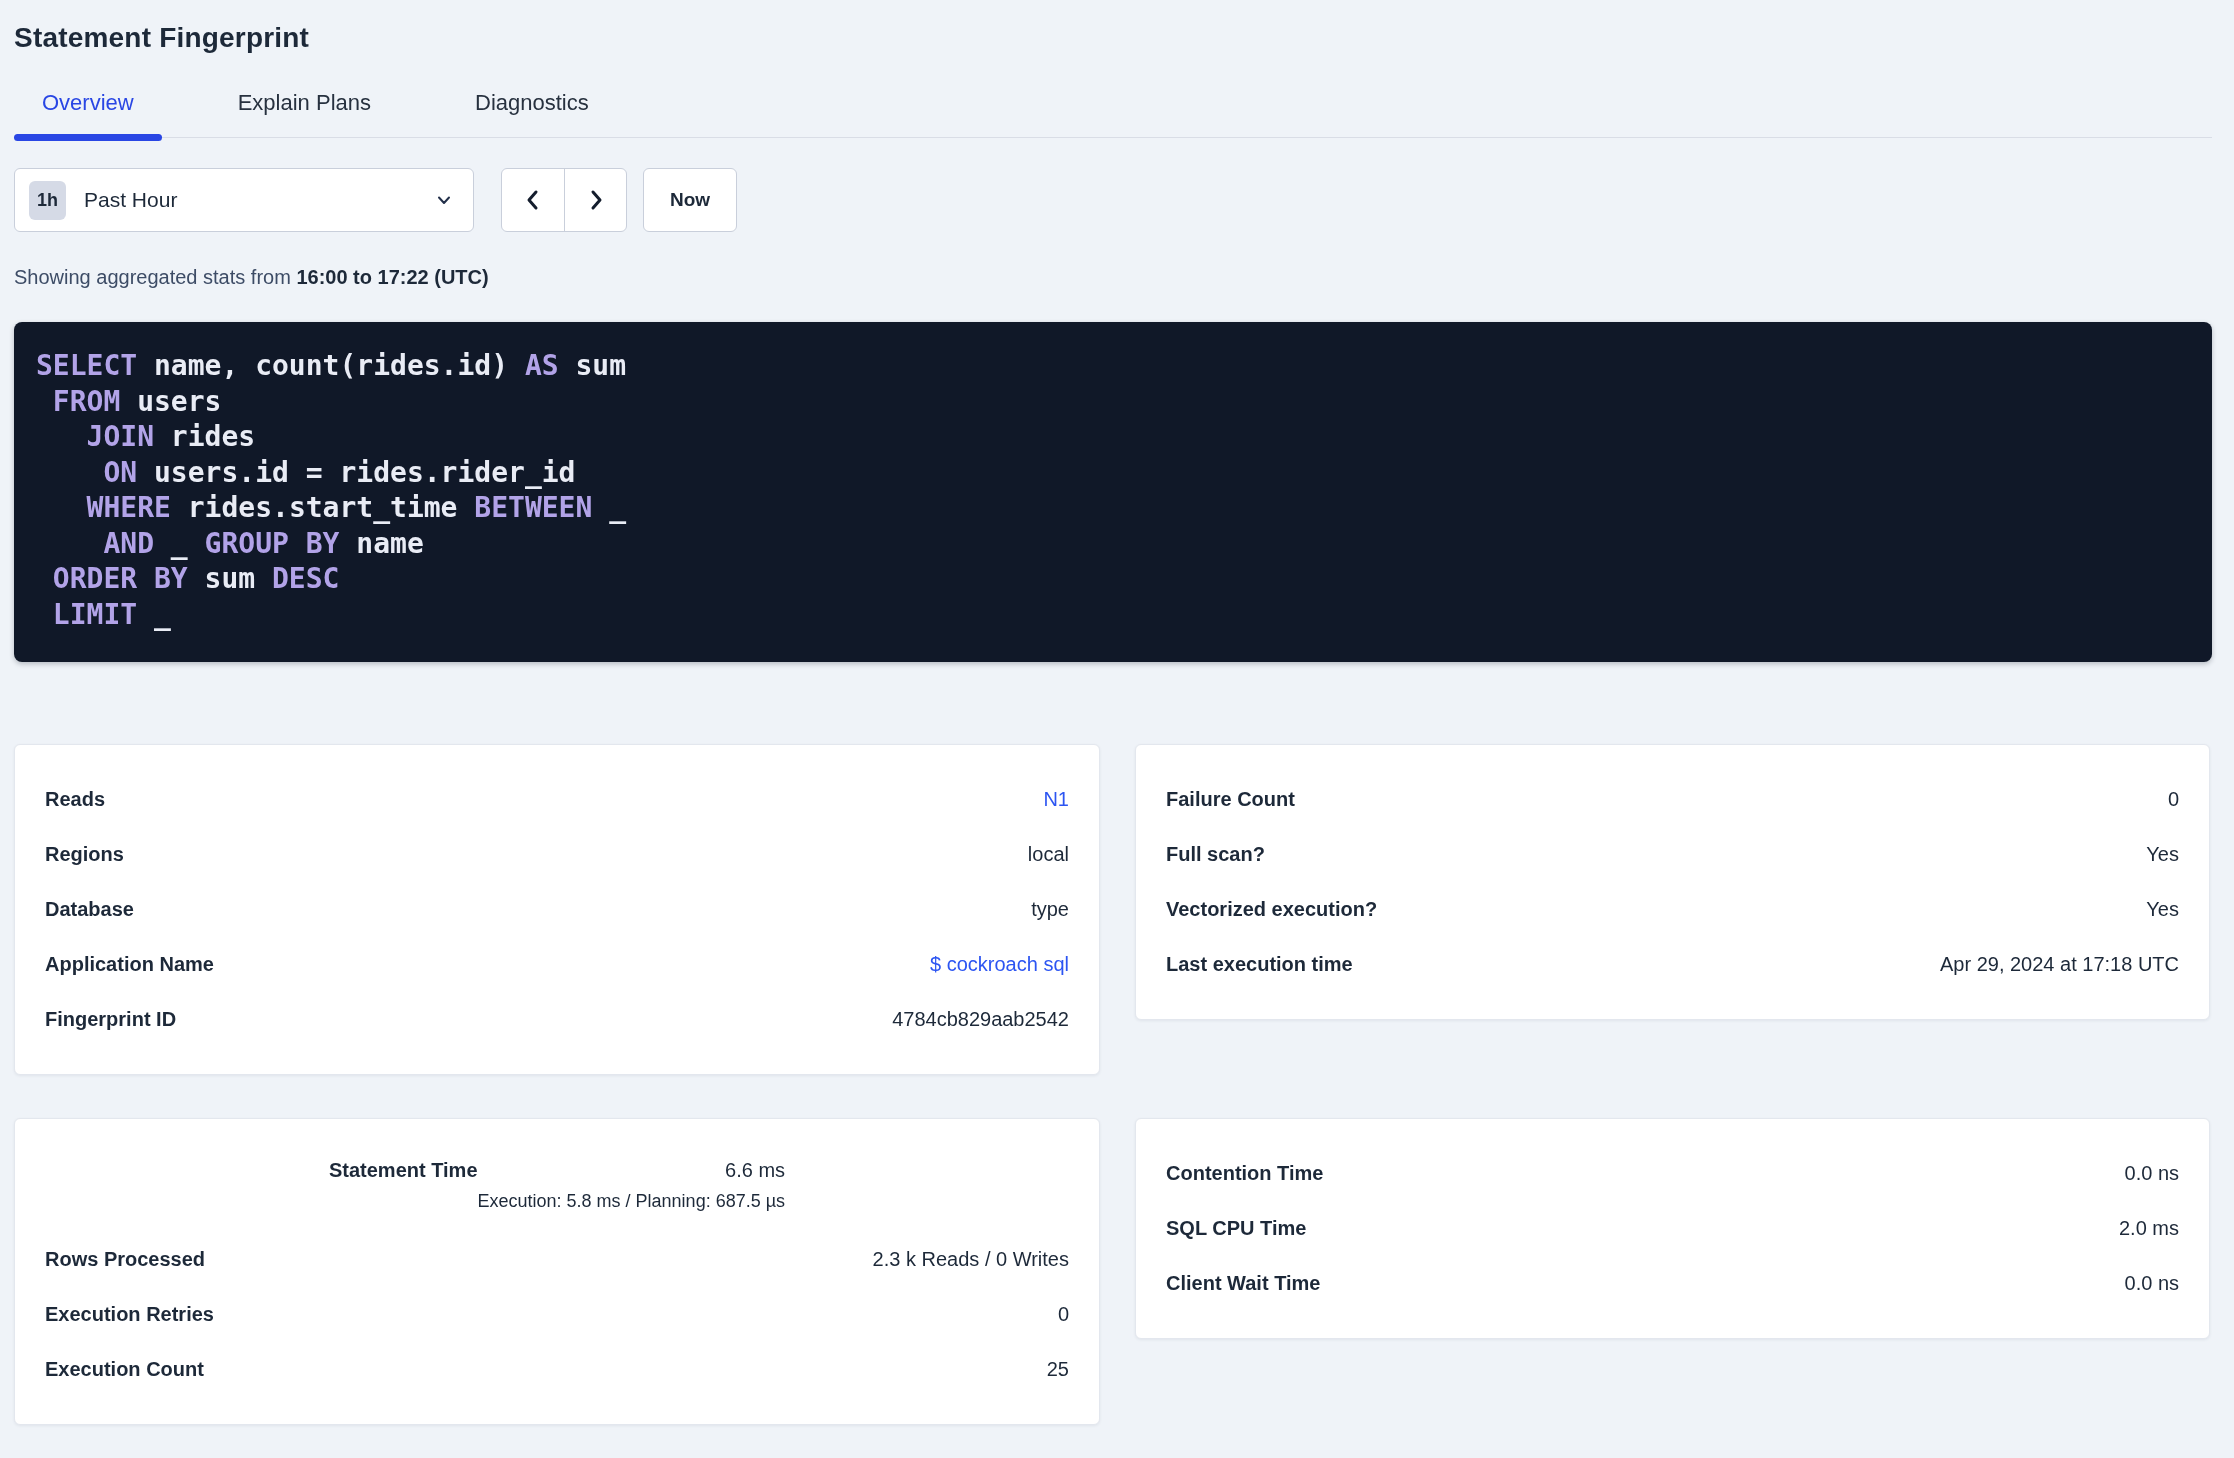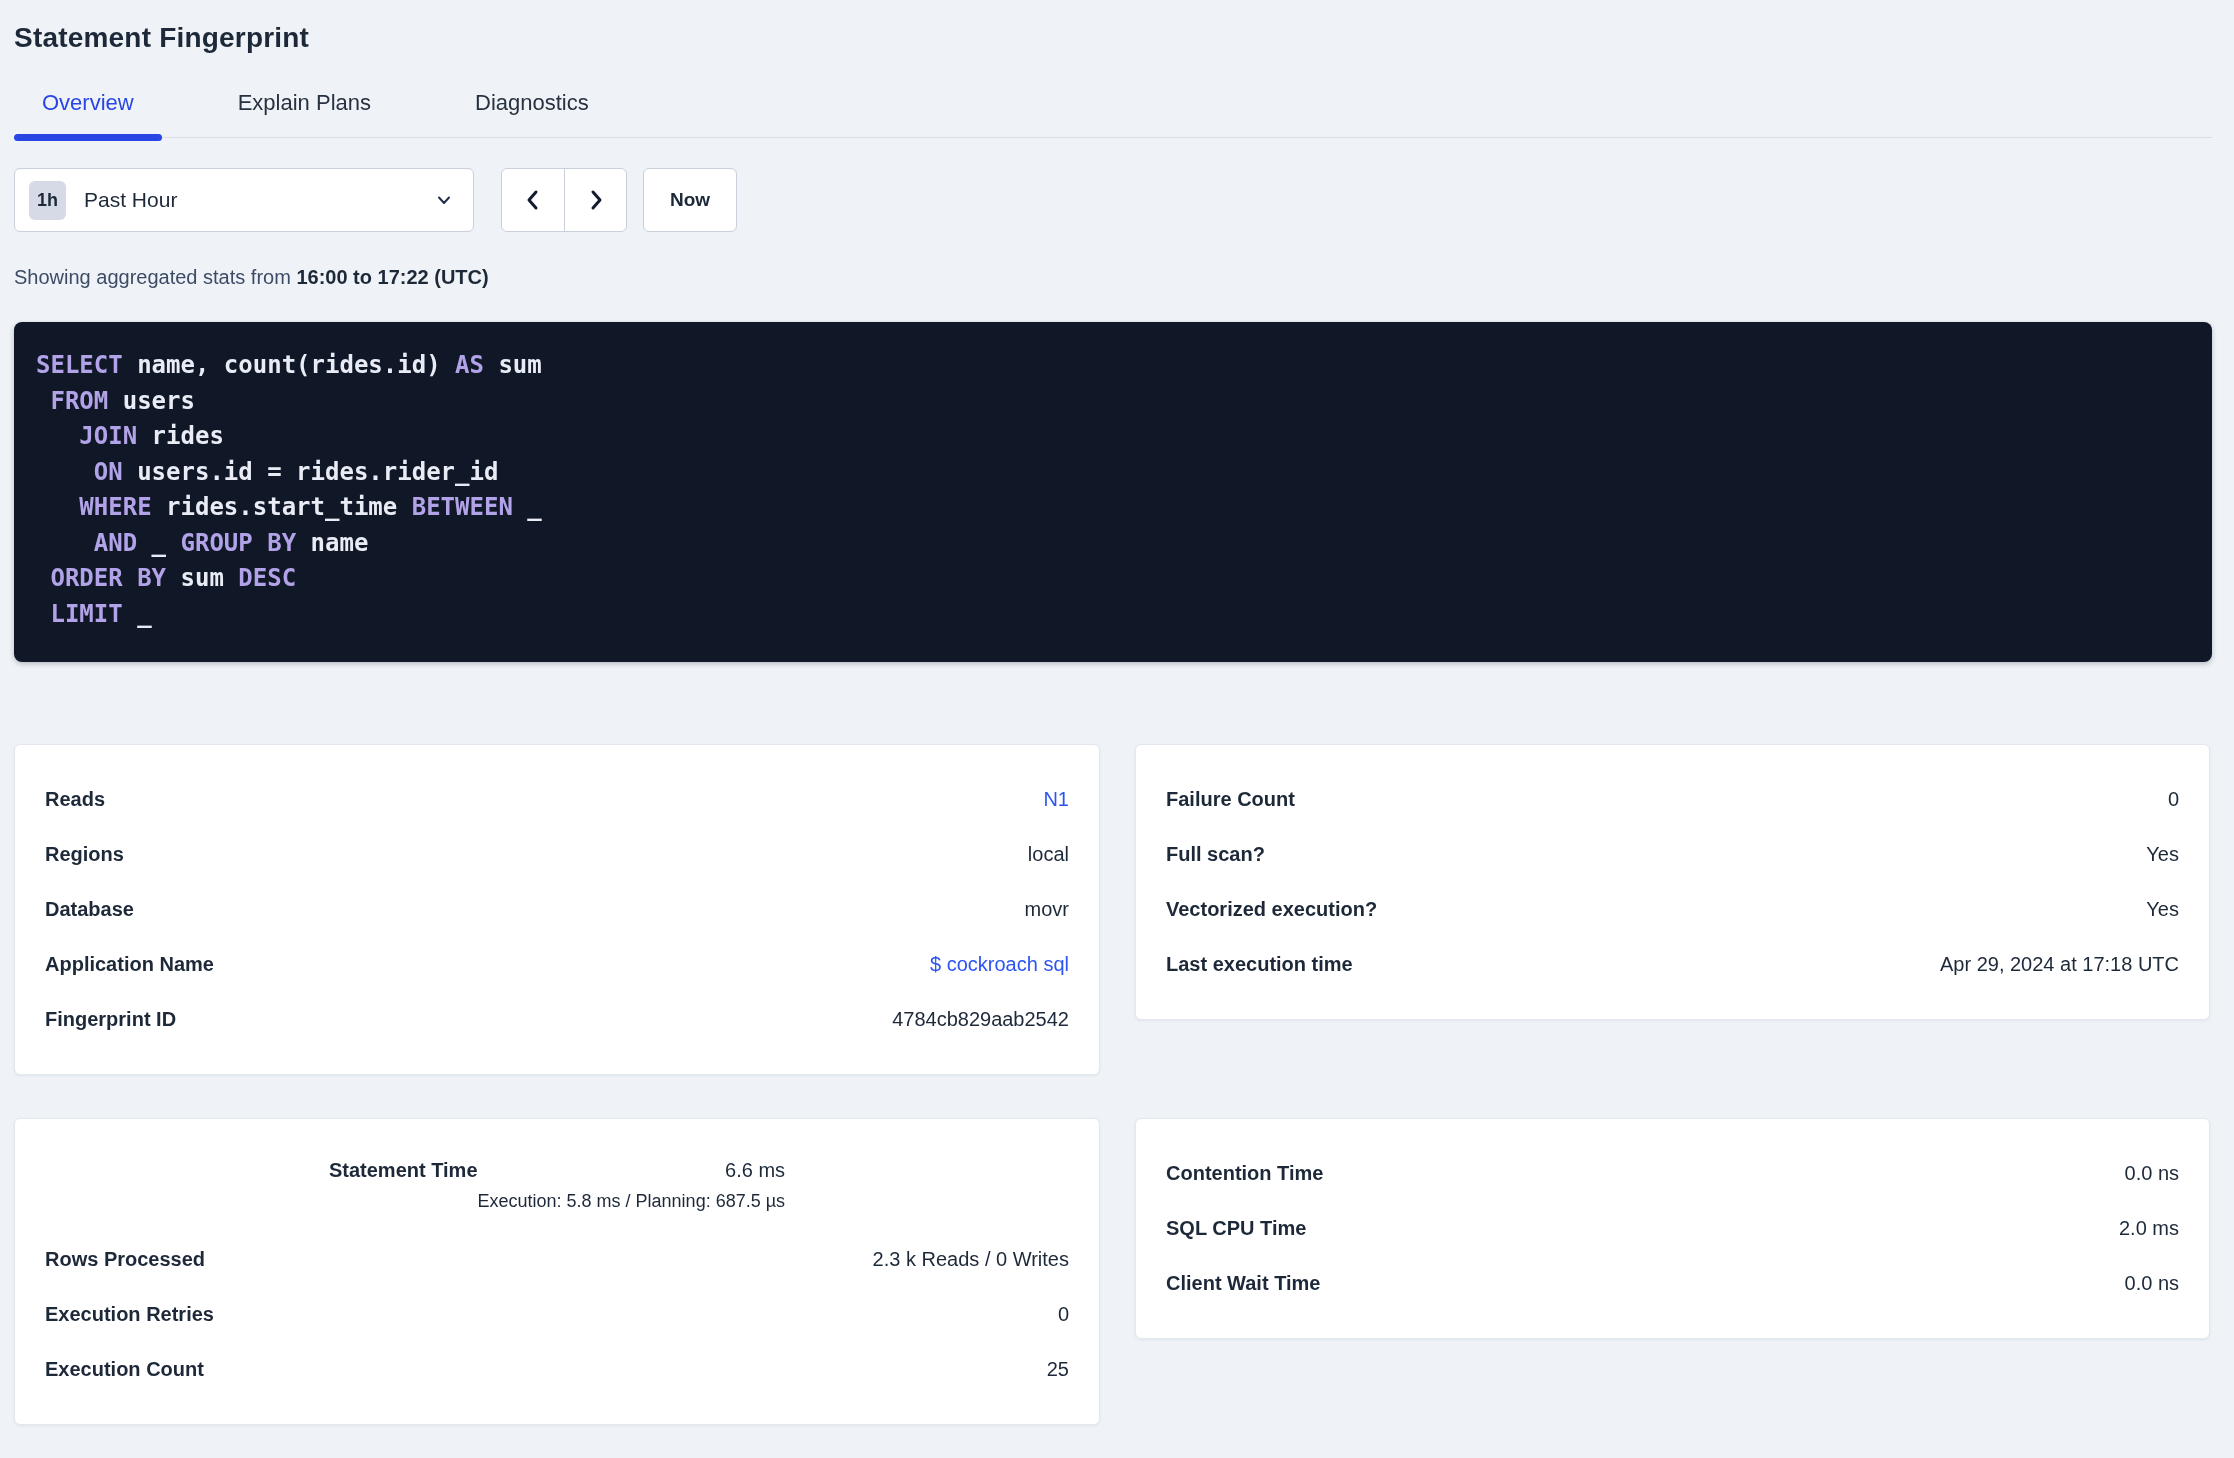--- a/index.html
+++ b/index.html
@@ -118,21 +118,21 @@
   .caption span, .caption b { white-space: pre-wrap; }
   .caption b { color: #1d2939; font-weight: 700; }
 
   
   .sql {
     margin-top: 33px;
     background: #101828;
     border-radius: 8px;
     padding: 26px 22px 30px 22px;
     font-family: "DejaVu Sans Mono", monospace;
-    font-size: 24px;
+    font-size: 28px;
     font-weight: 600;
     line-height: 35.5px;
     color: #e9ecf5;
     box-shadow: 0 2px 5px rgba(16, 24, 40, 0.25);
   }
   .sql-line { white-space: pre; }
   .kw { color: #b2a3e8; }
 
   
   .cards {
@@ -226,21 +226,21 @@
       <div class="row">
         <span class="row-label">Reads</span>
         <span class="row-value link">N1</span>
       </div>
       <div class="row">
         <span class="row-label">Regions</span>
         <span class="row-value">local</span>
       </div>
       <div class="row">
         <span class="row-label">Database</span>
-        <span class="row-value">movr</span>
+        <span class="row-value">type</span>
       </div>
       <div class="row">
         <span class="row-label">Application Name</span>
         <span class="row-value link">$ cockroach sql</span>
       </div>
       <div class="row">
         <span class="row-label">Fingerprint ID</span>
         <span class="row-value">4784cb829aab2542</span>
       </div>
     </div>

